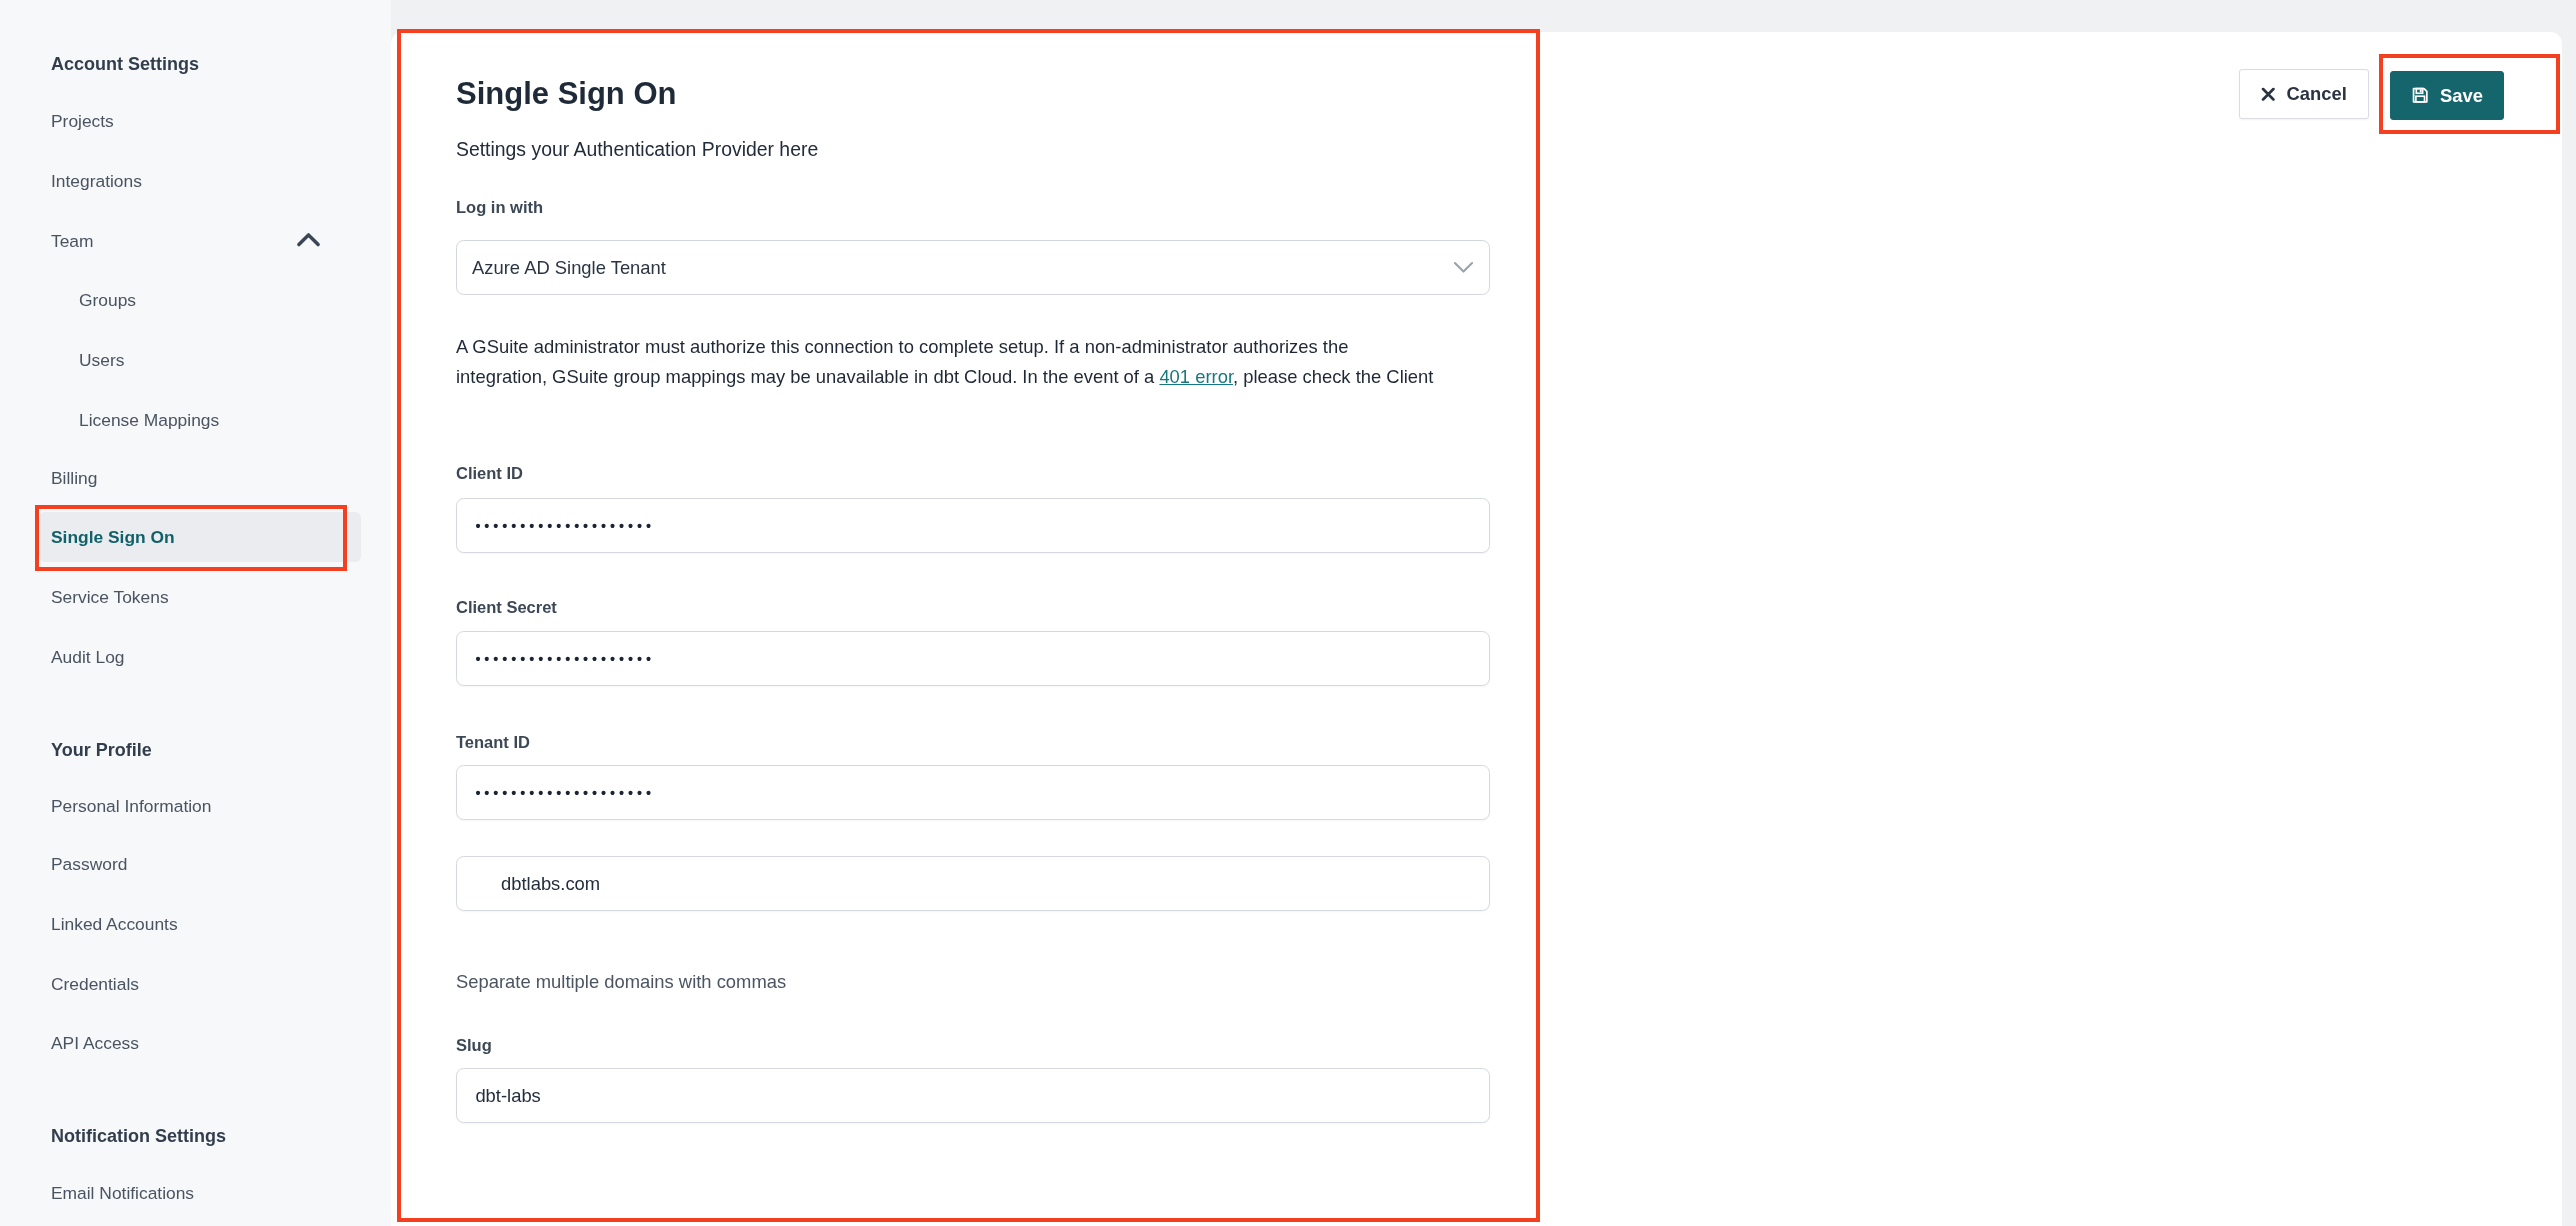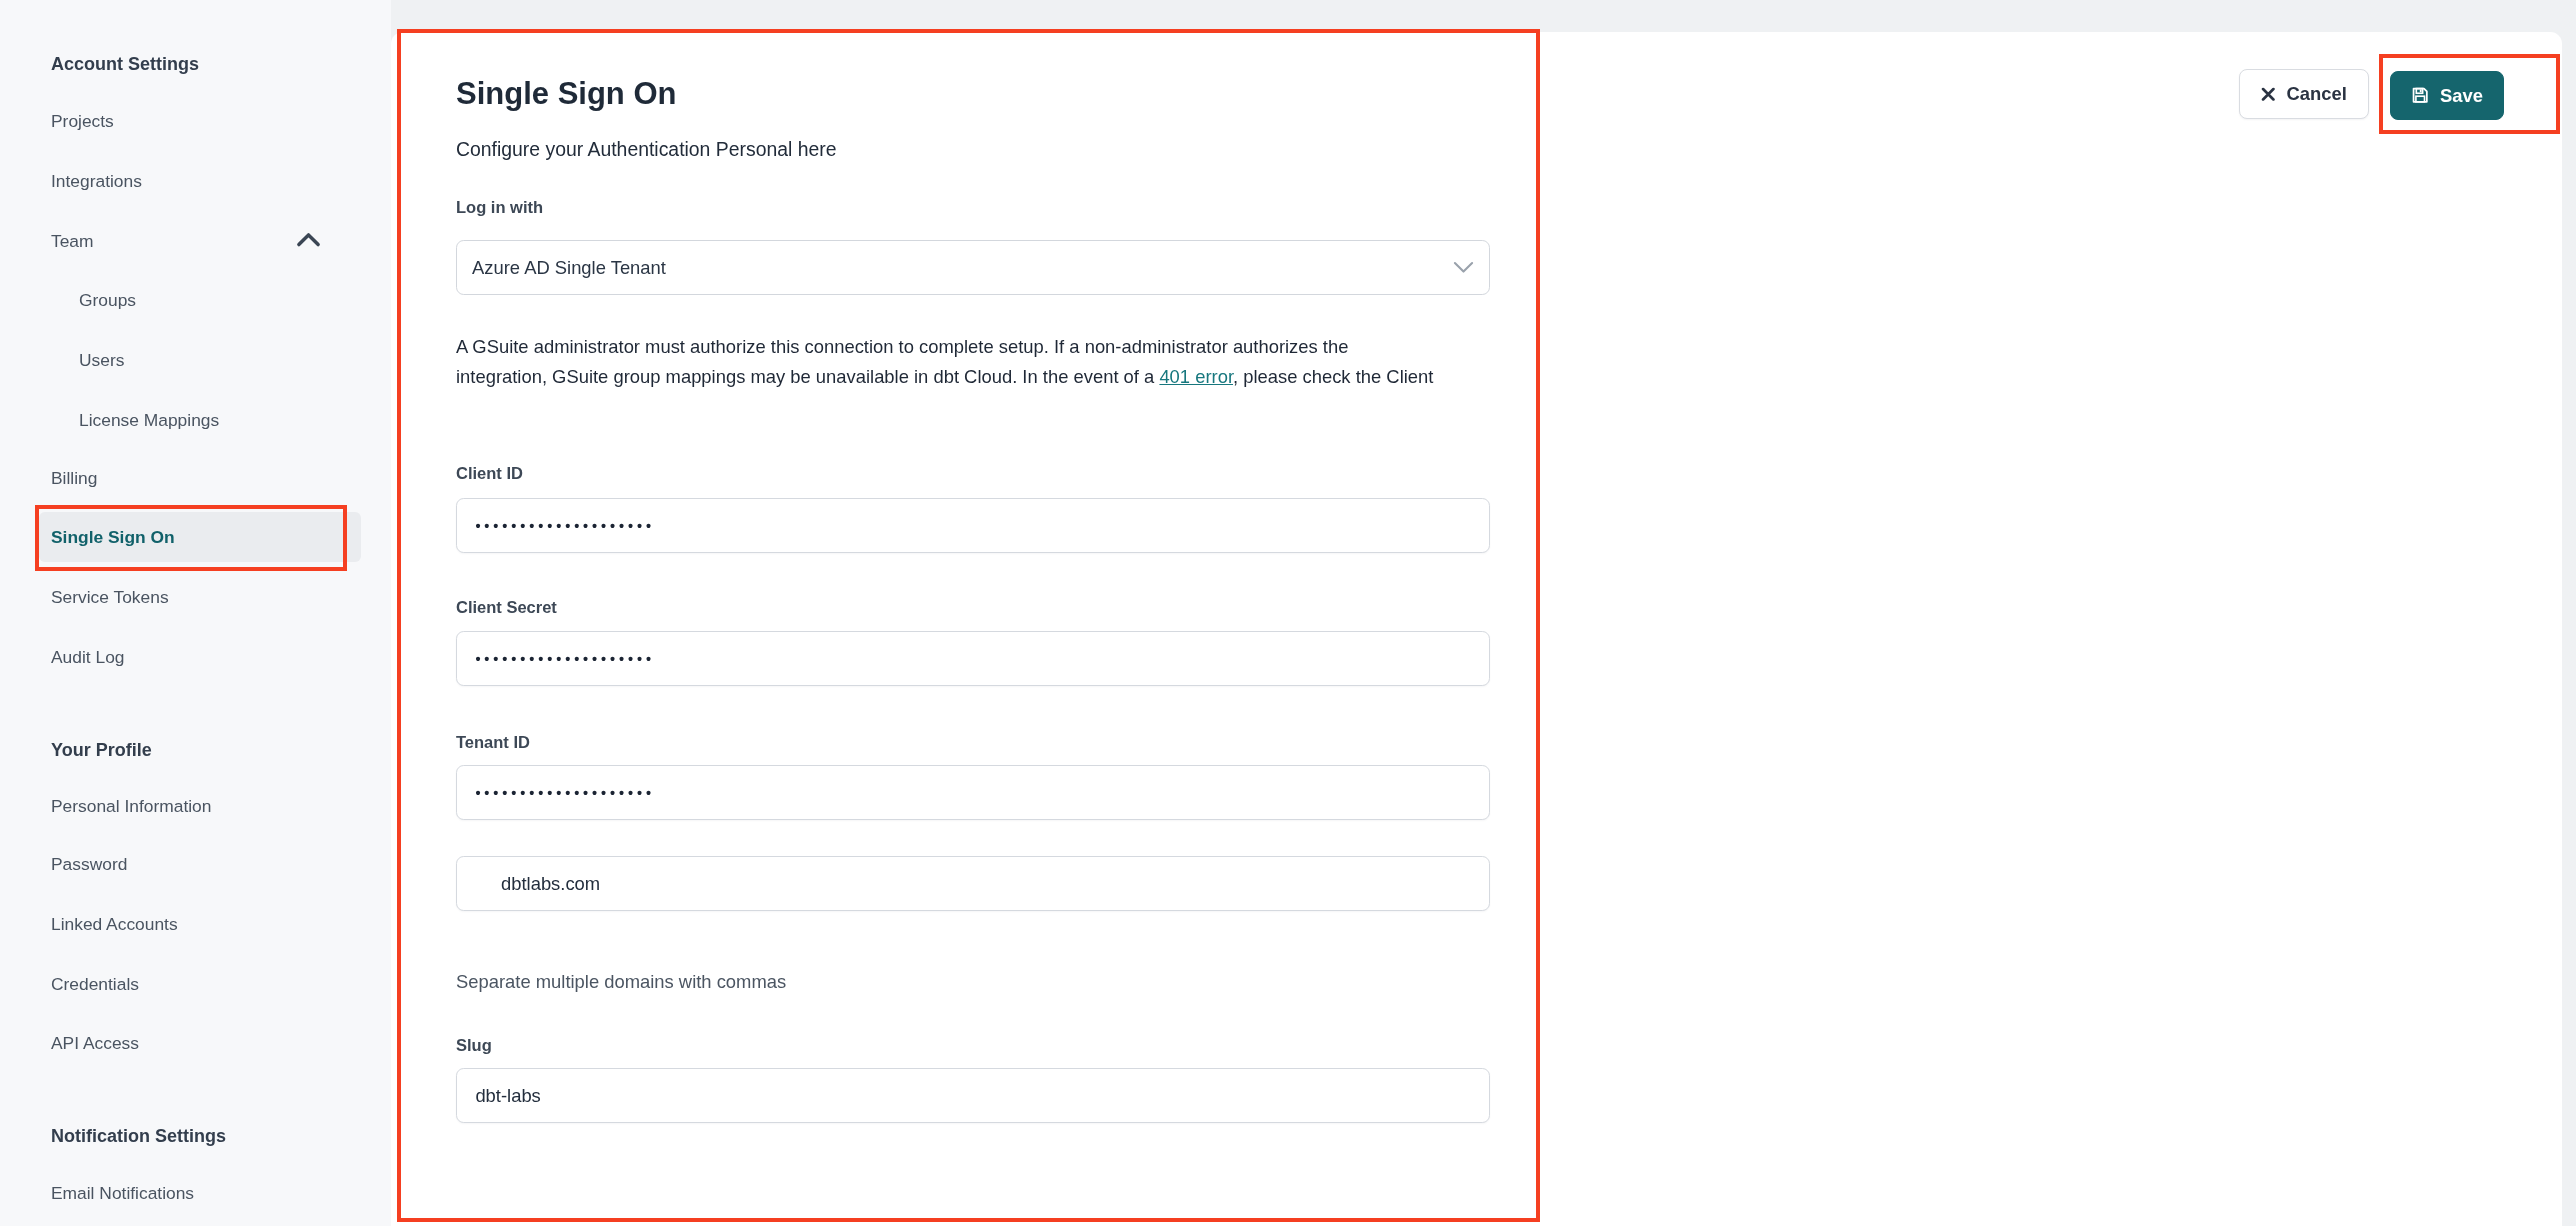--- a/index.html
+++ b/index.html
@@ -29,21 +29,21 @@
     position:absolute; left:391px; top:32px; width:2171px; height:1194px;
     background:#ffffff; border-radius:11.6px 11.6px 0 0;
   }
   
   .annotation { position:absolute; border:4.8px solid #f53f21; pointer-events:none; z-index:30; }
   .anno-sidebar { left:35px;  top:505px; width:312px; height:66px; }
   .anno-form    { left:397px; top:29px;  width:1143px; height:1193px; }
   .anno-save    { left:2379px; top:54px; width:181px; height:80px; }
   
   .btn { position:absolute; display:flex; align-items:center; justify-content:center;
-         gap:10.7px; border-radius:8px; cursor:pointer; z-index:10; }
+         gap:10.7px; border-radius:3px; cursor:pointer; z-index:10; }
   .btn-cancel {
     left:2239px; top:69px; width:130px; height:50px;
     background:#ffffff; border:1.5px solid #d9dce1;
     box-shadow:0 1px 1.9px rgba(16,24,40,.05);
     font-size:18.4px; font-weight:600; color:#2a3342;
   }
   .btn-save {
     left:2390px; top:71px; width:114px; height:49px;
     background:#15656d; border:1.5px solid #15656d;
     font-size:18.4px; font-weight:600; color:#ffffff;
@@ -130,21 +130,21 @@
         <rect x="8.6" y="3.4" width="1.8" height="2.6" fill="#ffffff"></rect>
         <rect x="4.8" y="10" width="8.4" height="5.5" fill="none" stroke="#ffffff" stroke-width="1.6"></rect>
       </svg>
     </span>
     <span>Save</span>
   </button>
 
   <div class="annotation anno-save"></div>
 
   <h1 class="page-title">Single Sign On</h1>
-  <div class="page-subtitle">Configure your Authentication Personal here</div>
+  <div class="page-subtitle">Settings your Authentication Provider here</div>
 
   <label class="field-label" style="top:198px;">Log in with</label>
   <div class="select-box">
     <span>Azure AD Single Tenant</span>
     <span class="chev">
       <svg width="21" height="12.6" viewBox="0 0 22 13">
         <path d="M2 2 L11 11 L20 2" fill="none" stroke="#9aa2ac" stroke-width="2.2" stroke-linecap="round" stroke-linejoin="round"></path>
       </svg>
     </span>
   </div>

